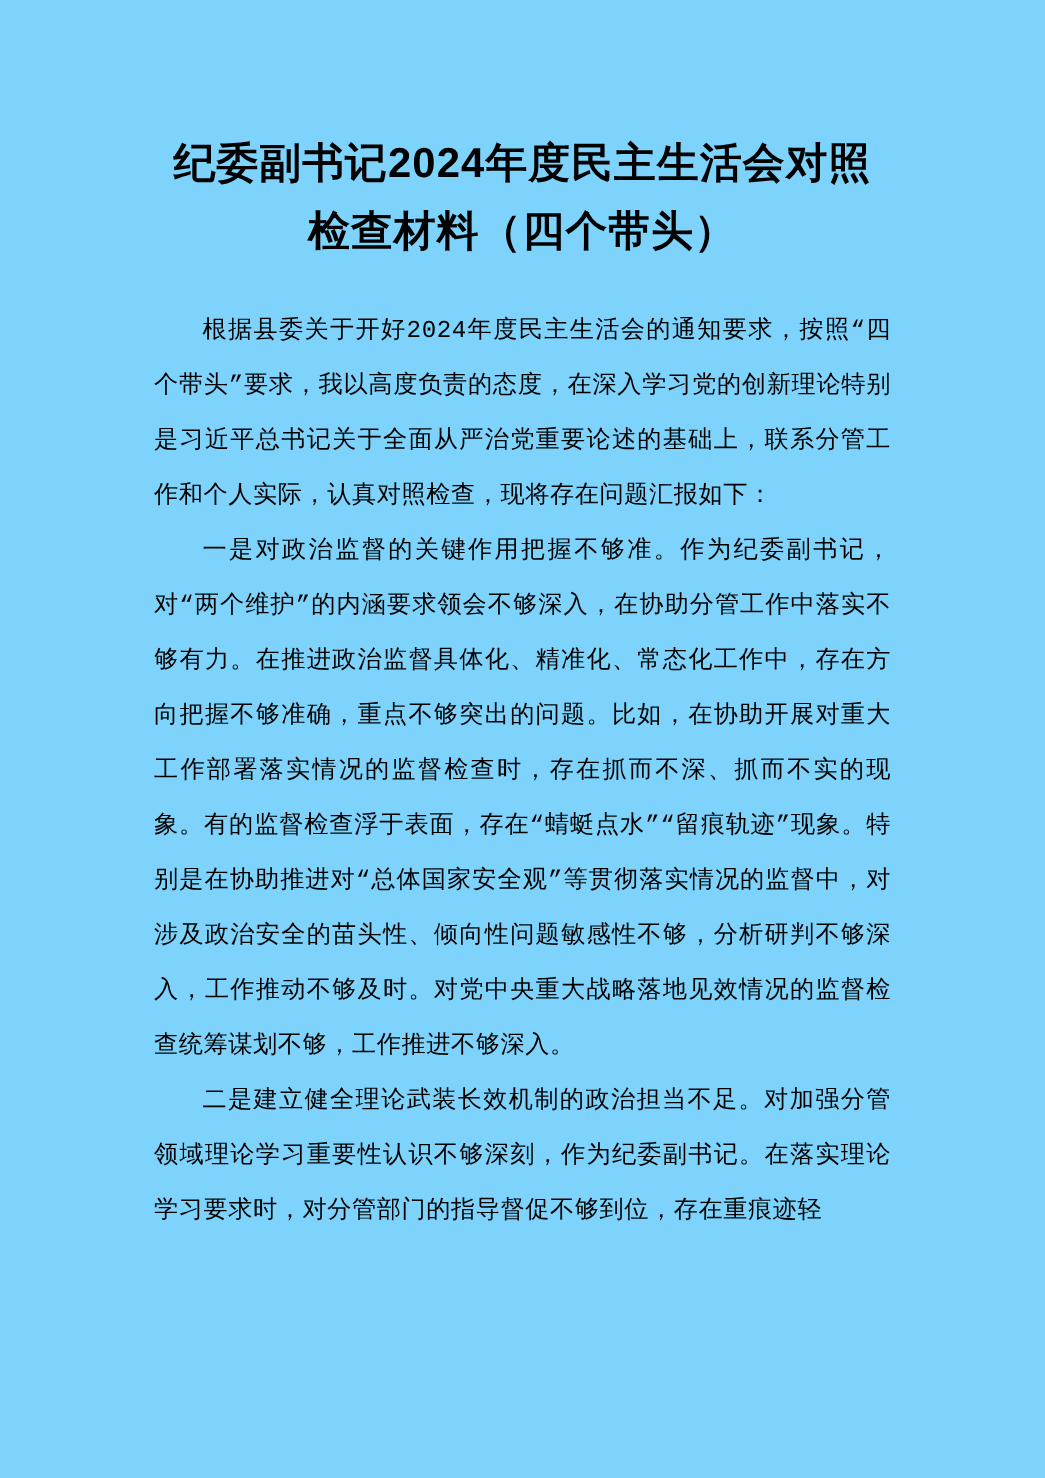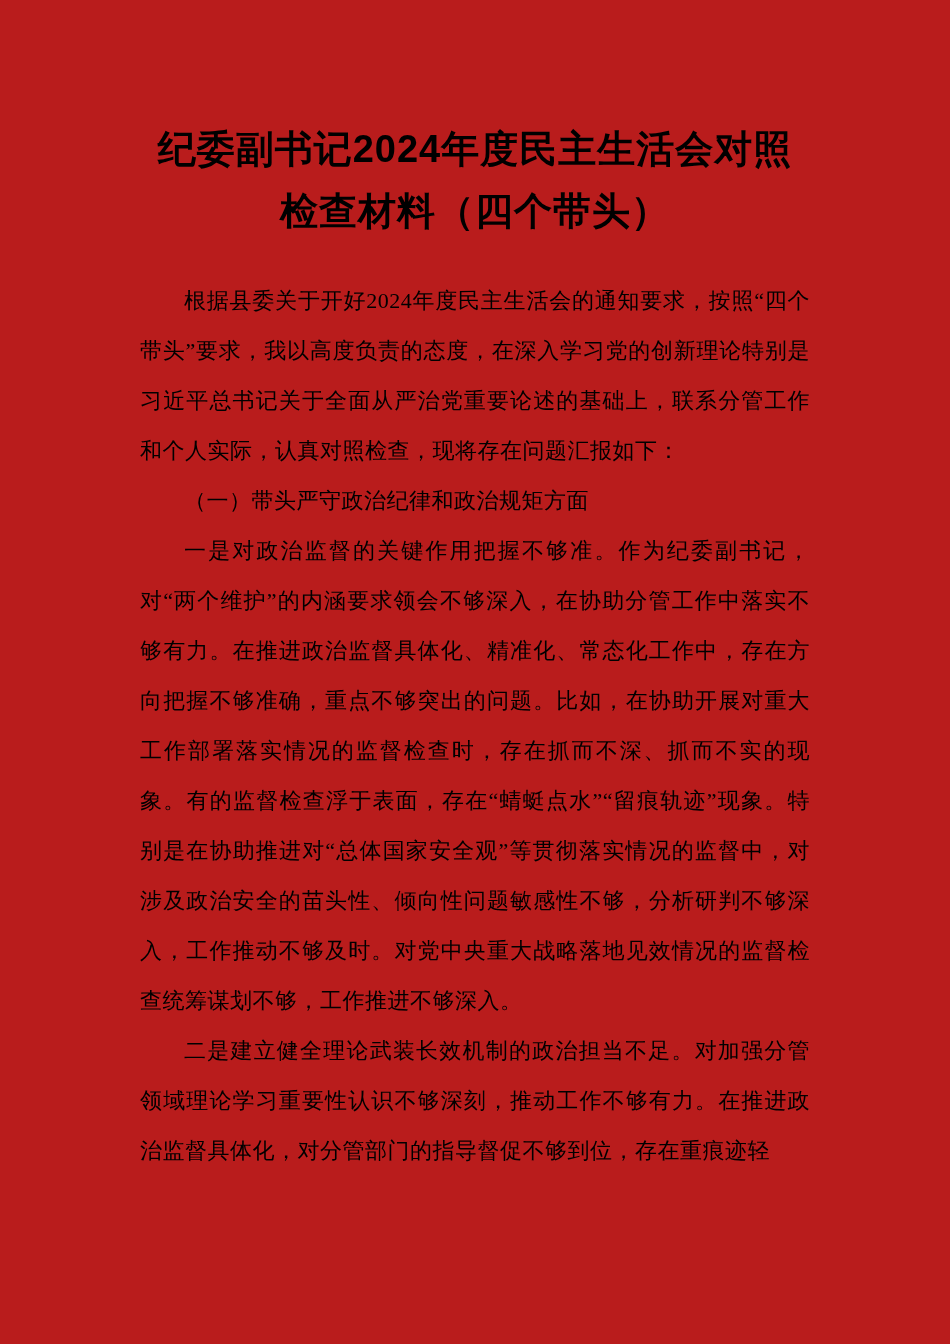--- a/index.html
+++ b/index.html
@@ -5,54 +5,53 @@
   html, body {
     margin: 0;
     padding: 0;
     background: #ffffff;
   }
   .page {
     position: relative;
     width: 950px;
     height: 1344px;
     margin: 0 auto;
-    background: #b91c1c;
+    background: #7dd3fc;
     color: #000000;
     overflow: hidden;
   }
   .doc-title {
     margin: 118px 140px 0 140px;
     text-align: center;
     font-family: "Liberation Sans", sans-serif;
     font-weight: 700;
     font-size: 38px;
     line-height: 62px;
     letter-spacing: 1px;
     color: #000000;
   }
   .doc-body {
     margin: 34px 140px 0 140px;
-    font-family: Liberation Serif, serif;
+    font-family: Liberation Mono, monospace;
     font-size: 22px;
     line-height: 50px;
     letter-spacing: 0.5px;
     text-align: justify;
     color: #000000;
   }
   .doc-body p {
     margin: 0;
     padding: 0;
     text-indent: 2em;
   }
 </style>
 </head>
 <body>
 
 <div class="page">
   <h1 class="doc-title">纪委副书记2024年度民主生活会对照检查材料（四个带头）</h1>
 
   <div class="doc-body">
     <p>根据县委关于开好2024年度民主生活会的通知要求，按照“四个带头”要求，我以高度负责的态度，在深入学习党的创新理论特别是习近平总书记关于全面从严治党重要论述的基础上，联系分管工作和个人实际，认真对照检查，现将存在问题汇报如下：</p>
-    <p>（一）带头严守政治纪律和政治规矩方面</p>
     <p>一是对政治监督的关键作用把握不够准。作为纪委副书记，对“两个维护”的内涵要求领会不够深入，在协助分管工作中落实不够有力。在推进政治监督具体化、精准化、常态化工作中，存在方向把握不够准确，重点不够突出的问题。比如，在协助开展对重大工作部署落实情况的监督检查时，存在抓而不深、抓而不实的现象。有的监督检查浮于表面，存在“蜻蜓点水”“留痕轨迹”现象。特别是在协助推进对“总体国家安全观”等贯彻落实情况的监督中，对涉及政治安全的苗头性、倾向性问题敏感性不够，分析研判不够深入，工作推动不够及时。对党中央重大战略落地见效情况的监督检查统筹谋划不够，工作推进不够深入。</p>
-    <p>二是建立健全理论武装长效机制的政治担当不足。对加强分管领域理论学习重要性认识不够深刻，推动工作不够有力。在推进政治监督具体化，对分管部门的指导督促不够到位，存在重痕迹轻</p>
+    <p>二是建立健全理论武装长效机制的政治担当不足。对加强分管领域理论学习重要性认识不够深刻，作为纪委副书记。在落实理论学习要求时，对分管部门的指导督促不够到位，存在重痕迹轻</p>
   </div>
 </div>
 
 </body></html>

